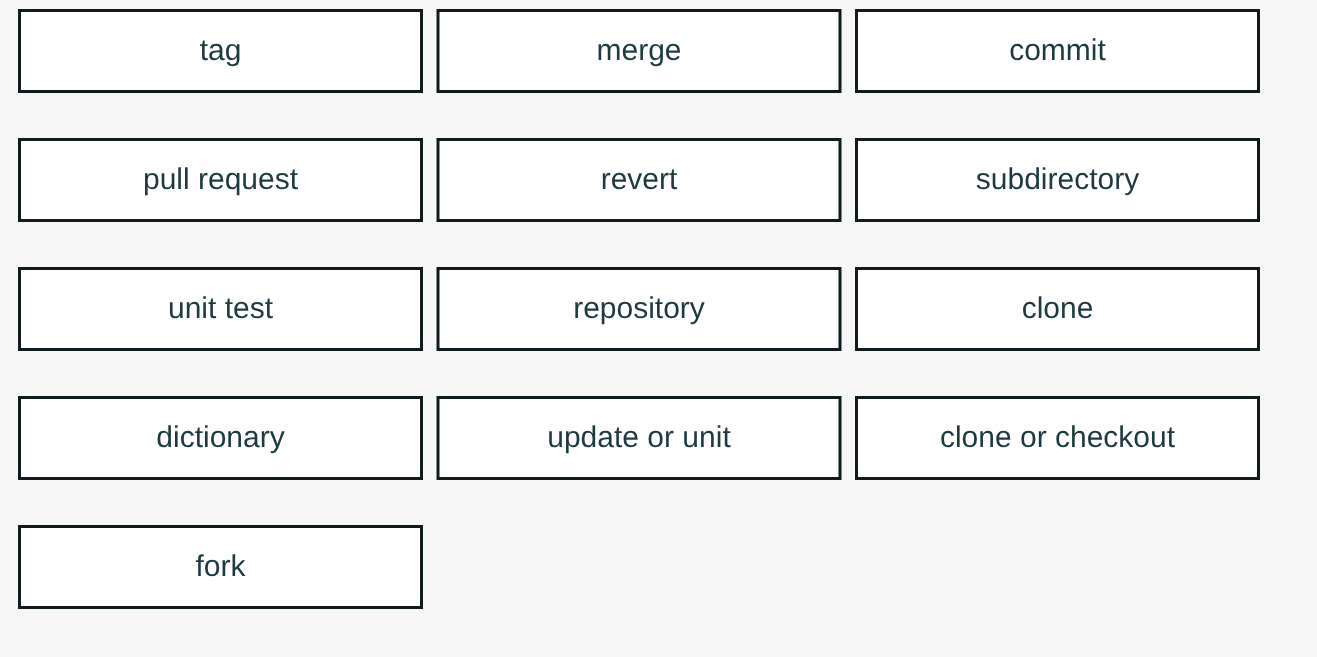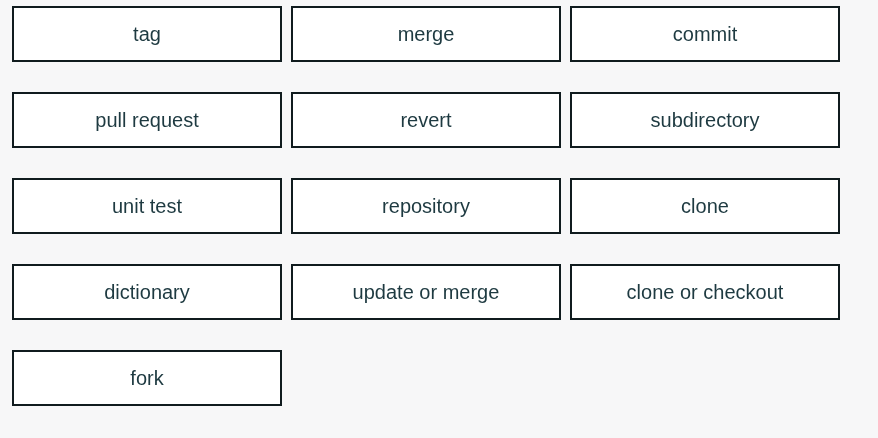--- a/index.html
+++ b/index.html
@@ -43,16 +43,16 @@
     <div class="card">tag</div>
     <div class="card">merge</div>
     <div class="card">commit</div>
     <div class="card">pull request</div>
     <div class="card">revert</div>
     <div class="card">subdirectory</div>
     <div class="card">unit test</div>
     <div class="card">repository</div>
     <div class="card">clone</div>
     <div class="card">dictionary</div>
-    <div class="card">update or merge</div>
+    <div class="card">update or unit</div>
     <div class="card">clone or checkout</div>
     <div class="card">fork</div>
   </div>
 
 </body></html>

